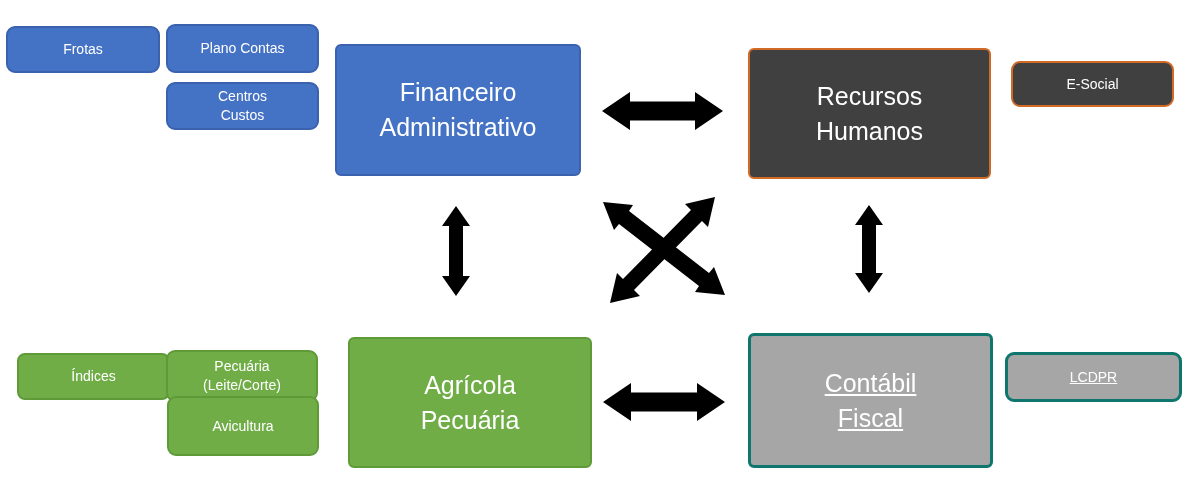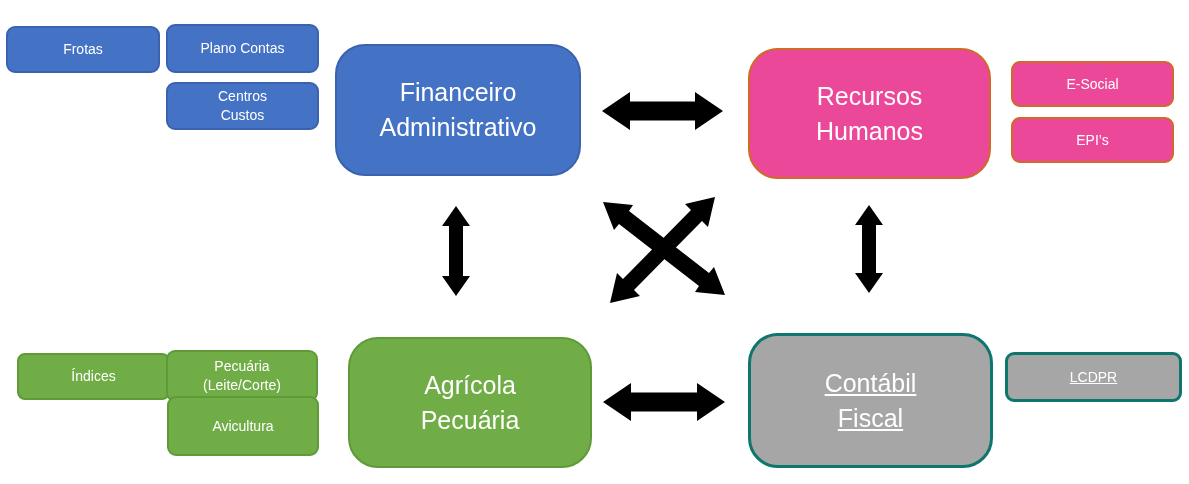--- a/index.html
+++ b/index.html
@@ -24,26 +24,26 @@
     color: #ffffff;
     white-space: pre-line;
     box-sizing: border-box;
   }
   .small {
     border-radius: 9px;
     font-size: 14px;
     line-height: 1.35;
   }
   .large {
-    border-radius: 30px;
+    border-radius: 6px;
     font-size: 25px;
     line-height: 1.4;
   }
   .blue   { background: #4472C4; border: 2px solid #3A62AE; }
-  .orange { background: #ec4899; border: 2px solid #D06A26; }
+  .orange { background: #404040; border: 2px solid #D06A26; }
   .green  { background: #70AD47; border: 2px solid #5F9A38; }
   .gray   { background: #A6A6A6; border: 3px solid #0f766e; text-decoration: underline; }
 
   
   #frotas            { left: 6px;    top: 26px;  width: 154px; height: 47px; }
   #plano-contas      { left: 166px;  top: 24px;  width: 153px; height: 49px; }
   #centros-custos    { left: 166px;  top: 82px;  width: 153px; height: 48px; }
   #despesas-pessoais { left: 166px;  top: 141px; width: 153px; height: 49px; }
   #financeiro        { left: 335px;  top: 44px;  width: 246px; height: 132px; }
   #recursos-humanos  { left: 748px;  top: 48px;  width: 243px; height: 131px; }
@@ -73,21 +73,20 @@
   <div class="node small blue" id="frotas">Frotas</div>
   <div class="node small blue" id="plano-contas">Plano Contas</div>
   <div class="node small blue" id="centros-custos">Centros
 Custos</div>
   <div class="node large blue" id="financeiro">Financeiro
 Administrativo</div>
 
   <div class="node large orange" id="recursos-humanos">Recursos
 Humanos</div>
   <div class="node small orange" id="e-social">E-Social</div>
-  <div class="node small orange" id="epis">EPI’s</div>
 
   <div class="node small green" id="indices">Índices</div>
   <div class="node small green" id="pecuaria">Pecuária
 (Leite/Corte)</div>
   <div class="node small green" id="avicultura">Avicultura</div>
   <div class="node large green" id="agricola">Agrícola
 Pecuária</div>
 
   <div class="node large gray" id="contabil">Contábil
 Fiscal</div>

